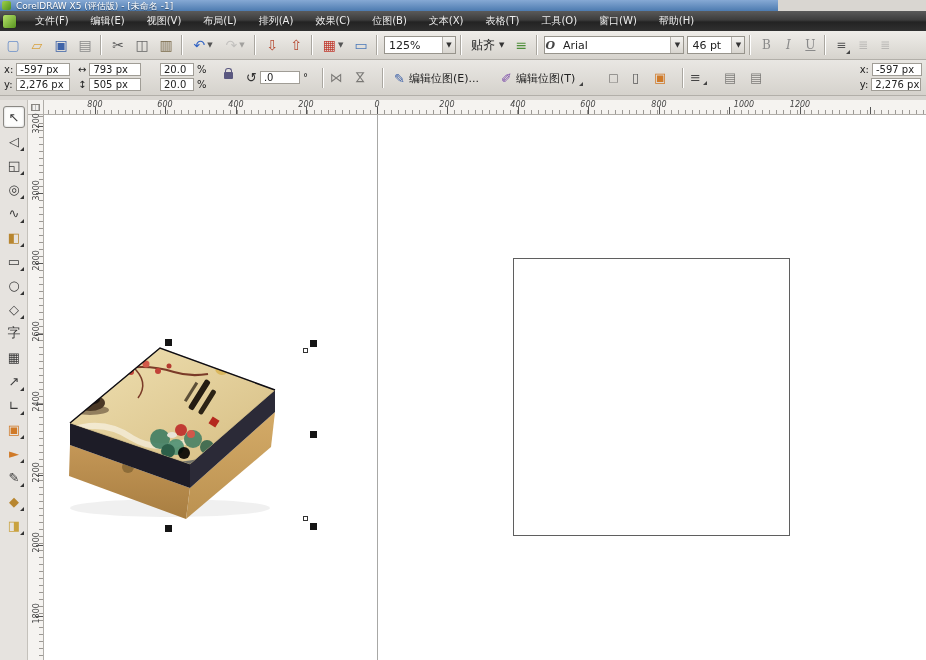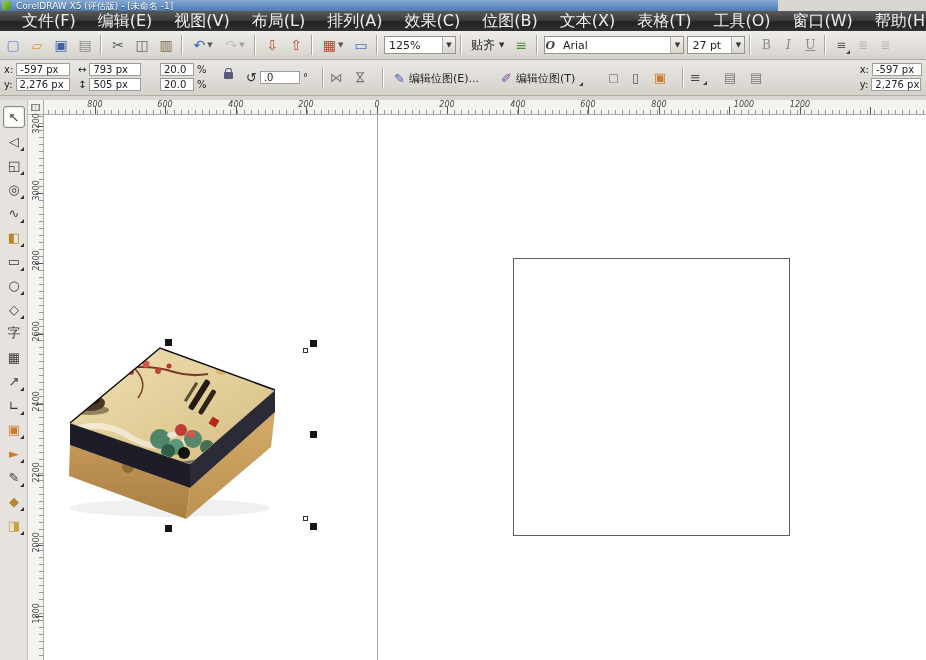--- a/index.html
+++ b/index.html
@@ -15,21 +15,21 @@
   #titlebar .title { position:absolute; left:16px; top:0px; font-size:9px; color:#fff;
     text-shadow:0 1px 1px rgba(0,0,0,.5); white-space:nowrap; }
 
   
   #menubar { position:absolute; left:0; top:11px; width:926px; height:20px;
     background:linear-gradient(#5a5a5a 0%,#3c3c3c 45%,#232323 55%,#303030 100%);
     display:flex; align-items:center; }
   #menubar .appicon { width:13px; height:13px; margin:0 8px 0 3px;
     background:linear-gradient(135deg,#b7e36a,#57941f); border-radius:2px;
     box-shadow:0 0 1px #000; }
-  .menu-item { padding:0 11px; font-size:16px; color:#eee; line-height:20px;
+  .menu-item { padding:0 11px; font-size:10px; color:#eee; line-height:20px;
     white-space:nowrap; cursor:default; }
 
   
   #toolbar1 { position:absolute; left:0; top:31px; width:926px; height:29px;
     background:linear-gradient(#efede9,#d6d3cd); border-bottom:1px solid #b2afa9;
     display:flex; align-items:center; }
   .tb-btn { width:22px; height:22px; margin-left:2px; display:flex; align-items:center;
     justify-content:center; font-size:14px; border-radius:2px; position:relative; }
   .tb-btn.dd { width:30px; }
   .tb-btn .caret { font-size:7px; color:#555; margin-left:2px; }
@@ -198,21 +198,21 @@
       <span class="caret">▼</span>
     </span>
     <span class="tb-btn" style="color:#4e8f3a;">≡</span>
     <span class="tb-sep"></span>
     <span class="combo" style="width:140px;">
       <span class="o-italic">O</span>
       <span class="val">Arial</span>
       <span class="arrow">▼</span>
     </span>
     <span class="combo" style="width:58px;">
-      <span class="val">27 pt</span>
+      <span class="val">46 pt</span>
       <span class="arrow">▼</span>
     </span>
     <span class="tb-sep"></span>
     <span class="fmt-btn">B</span>
     <span class="fmt-btn i">I</span>
     <span class="fmt-btn u">U</span>
     <span class="tb-sep"></span>
     <span class="fmt-btn" style="color:#555;">
       <span>≡</span>
       <span class="corner"></span>

